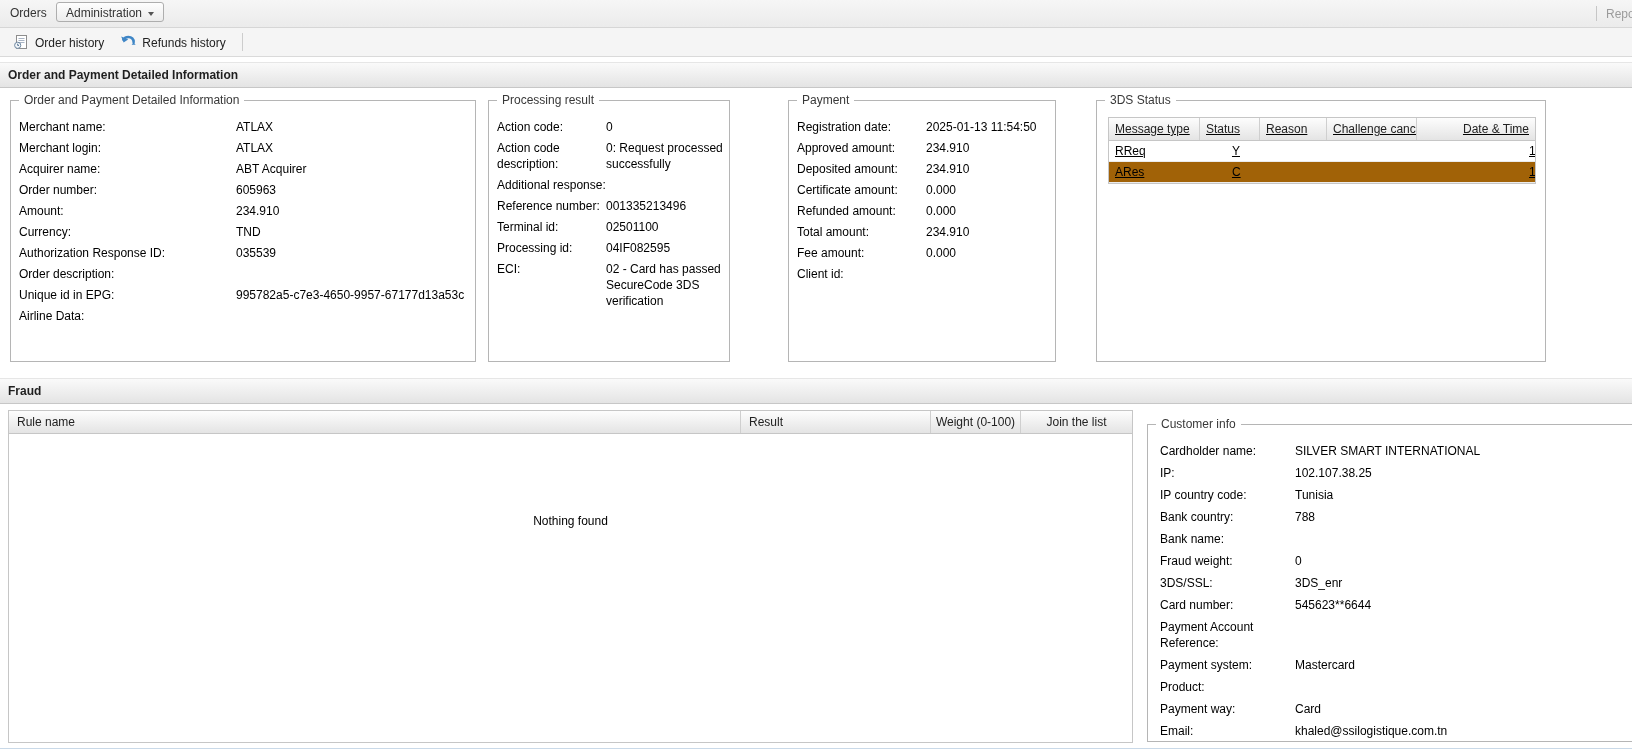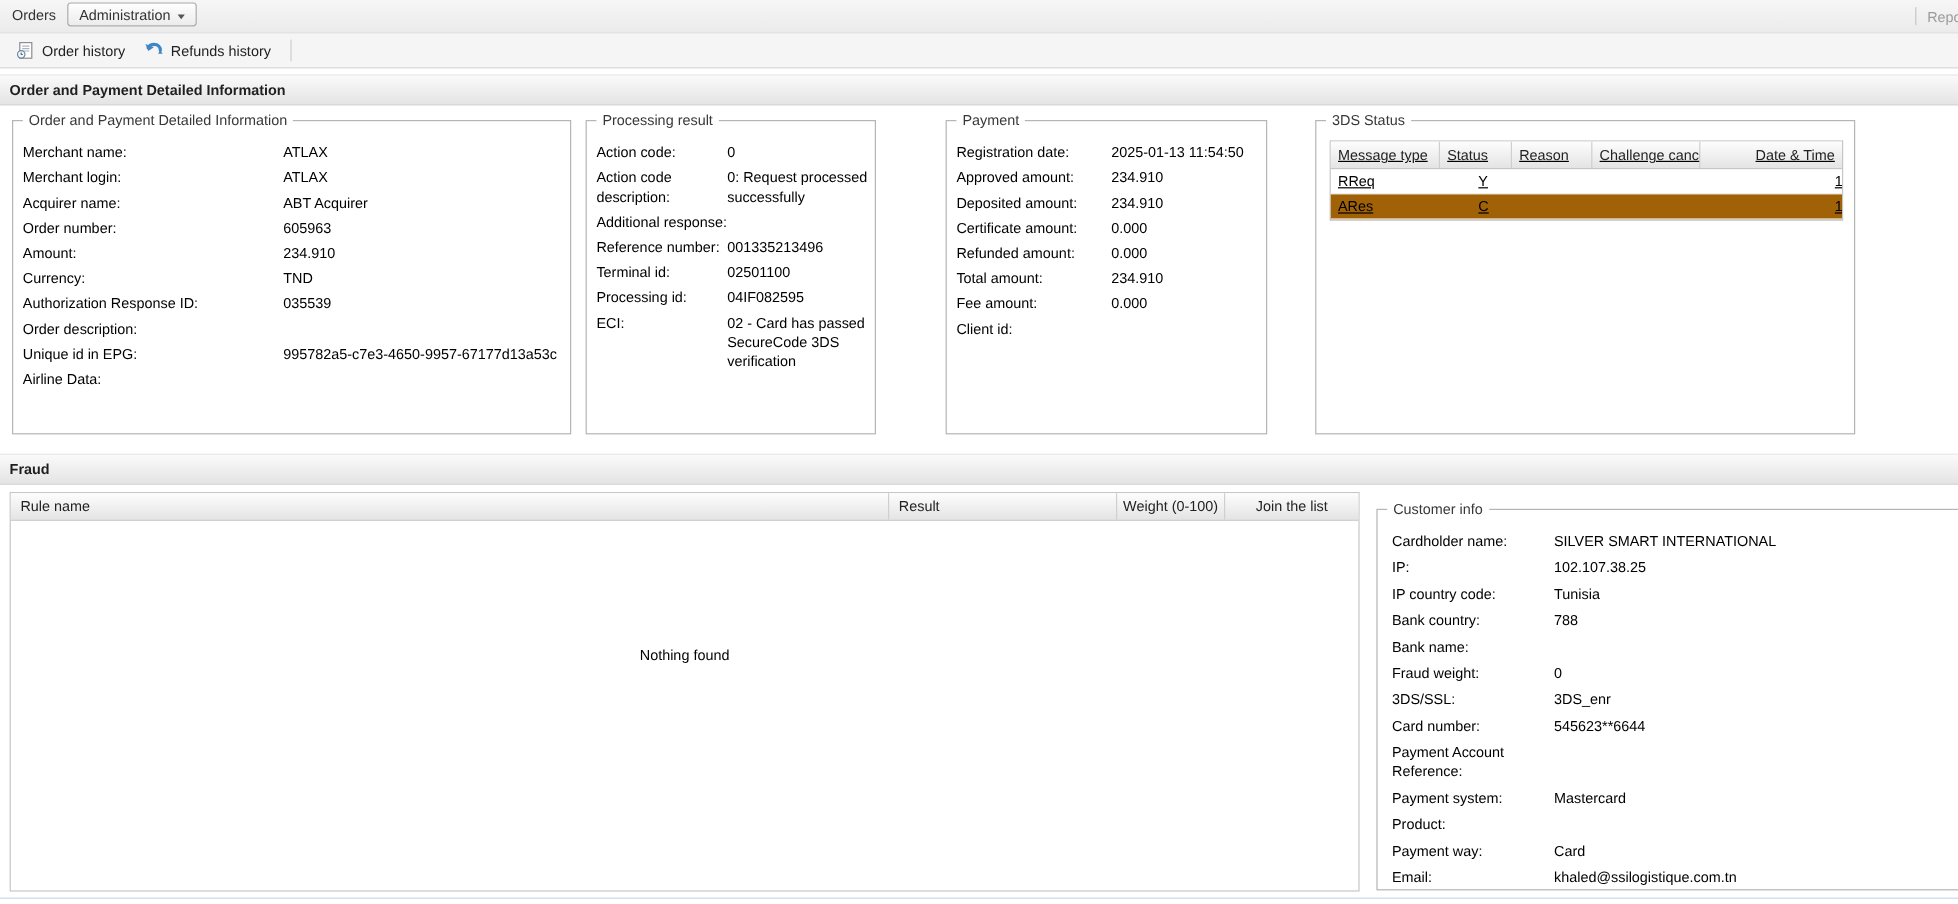--- a/index.html
+++ b/index.html
@@ -60,21 +60,21 @@
   #grid-3ds{left:11px;top:16px;width:428px;height:67px;text-decoration:underline;}
   .c-msg{width:91px;}  .c-status{width:60px;} .c-reason{width:67px;} .c-chal{width:90px;}
   .c-date{flex:1;text-align:right;}
 
   
   #grid-fraud{left:8px;top:6px;width:1125px;height:333px;}
   .f-rule{width:732px;padding-left:8px;} .f-result{width:190px;padding-left:8px;}
   .f-weight{width:90px;text-align:center;padding-left:2px;padding-right:2px;}
   .f-join{flex:1;text-align:center;}
   .fraud-body{position:absolute;left:0;right:0;top:23px;bottom:0;display:flex;
-    justify-content:center;align-items:flex-start;padding-top:105px;}
+    justify-content:center;align-items:flex-start;padding-top:80px;}
 
   
   #content1{position:absolute;left:0;top:88px;width:100%;height:290px;background:#fff;}
   #content2{position:absolute;left:0;top:404px;width:100%;height:342px;background:#fff;}
   #panel-order{left:10px;top:12px;width:466px;height:262px;}
   #panel-proc {left:488px;top:12px;width:242px;height:262px;}
   #panel-pay  {left:788px;top:12px;width:268px;height:262px;}
   #panel-3ds  {left:1096px;top:12px;width:450px;height:262px;}
   #panel-cust {left:1147px;top:20px;width:492px;height:318px;}
   #panel-cust .fs-body{padding-top:18px;}

